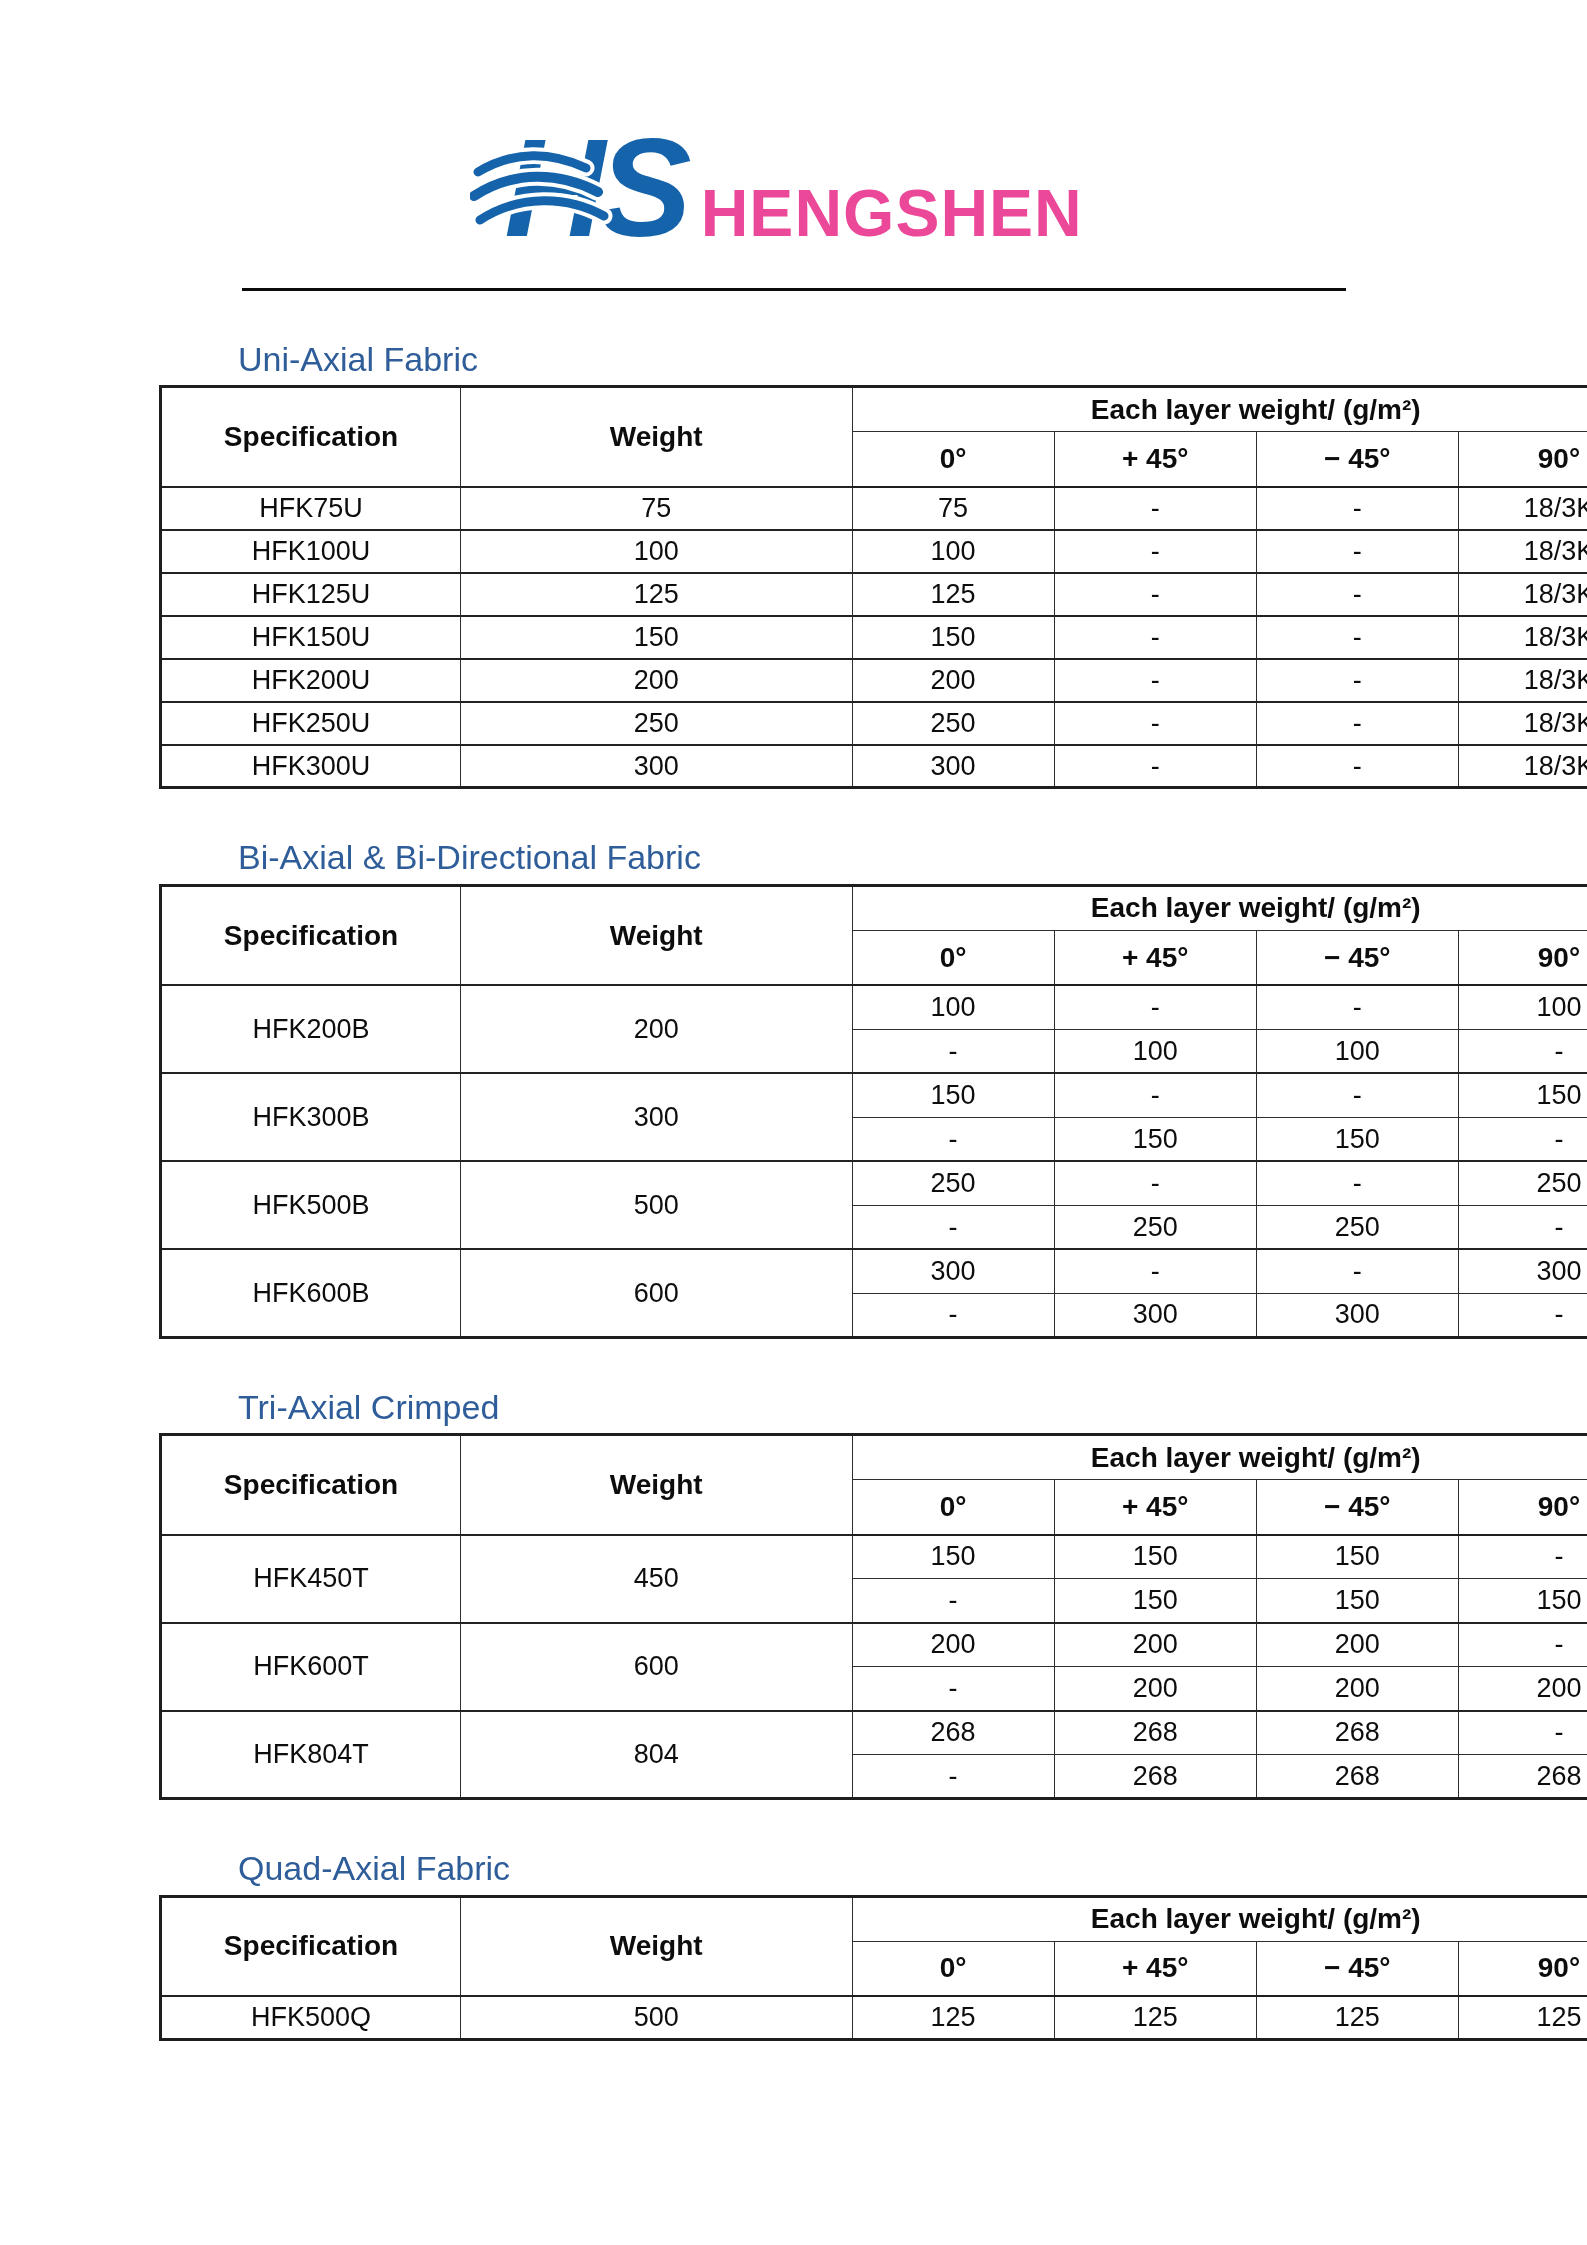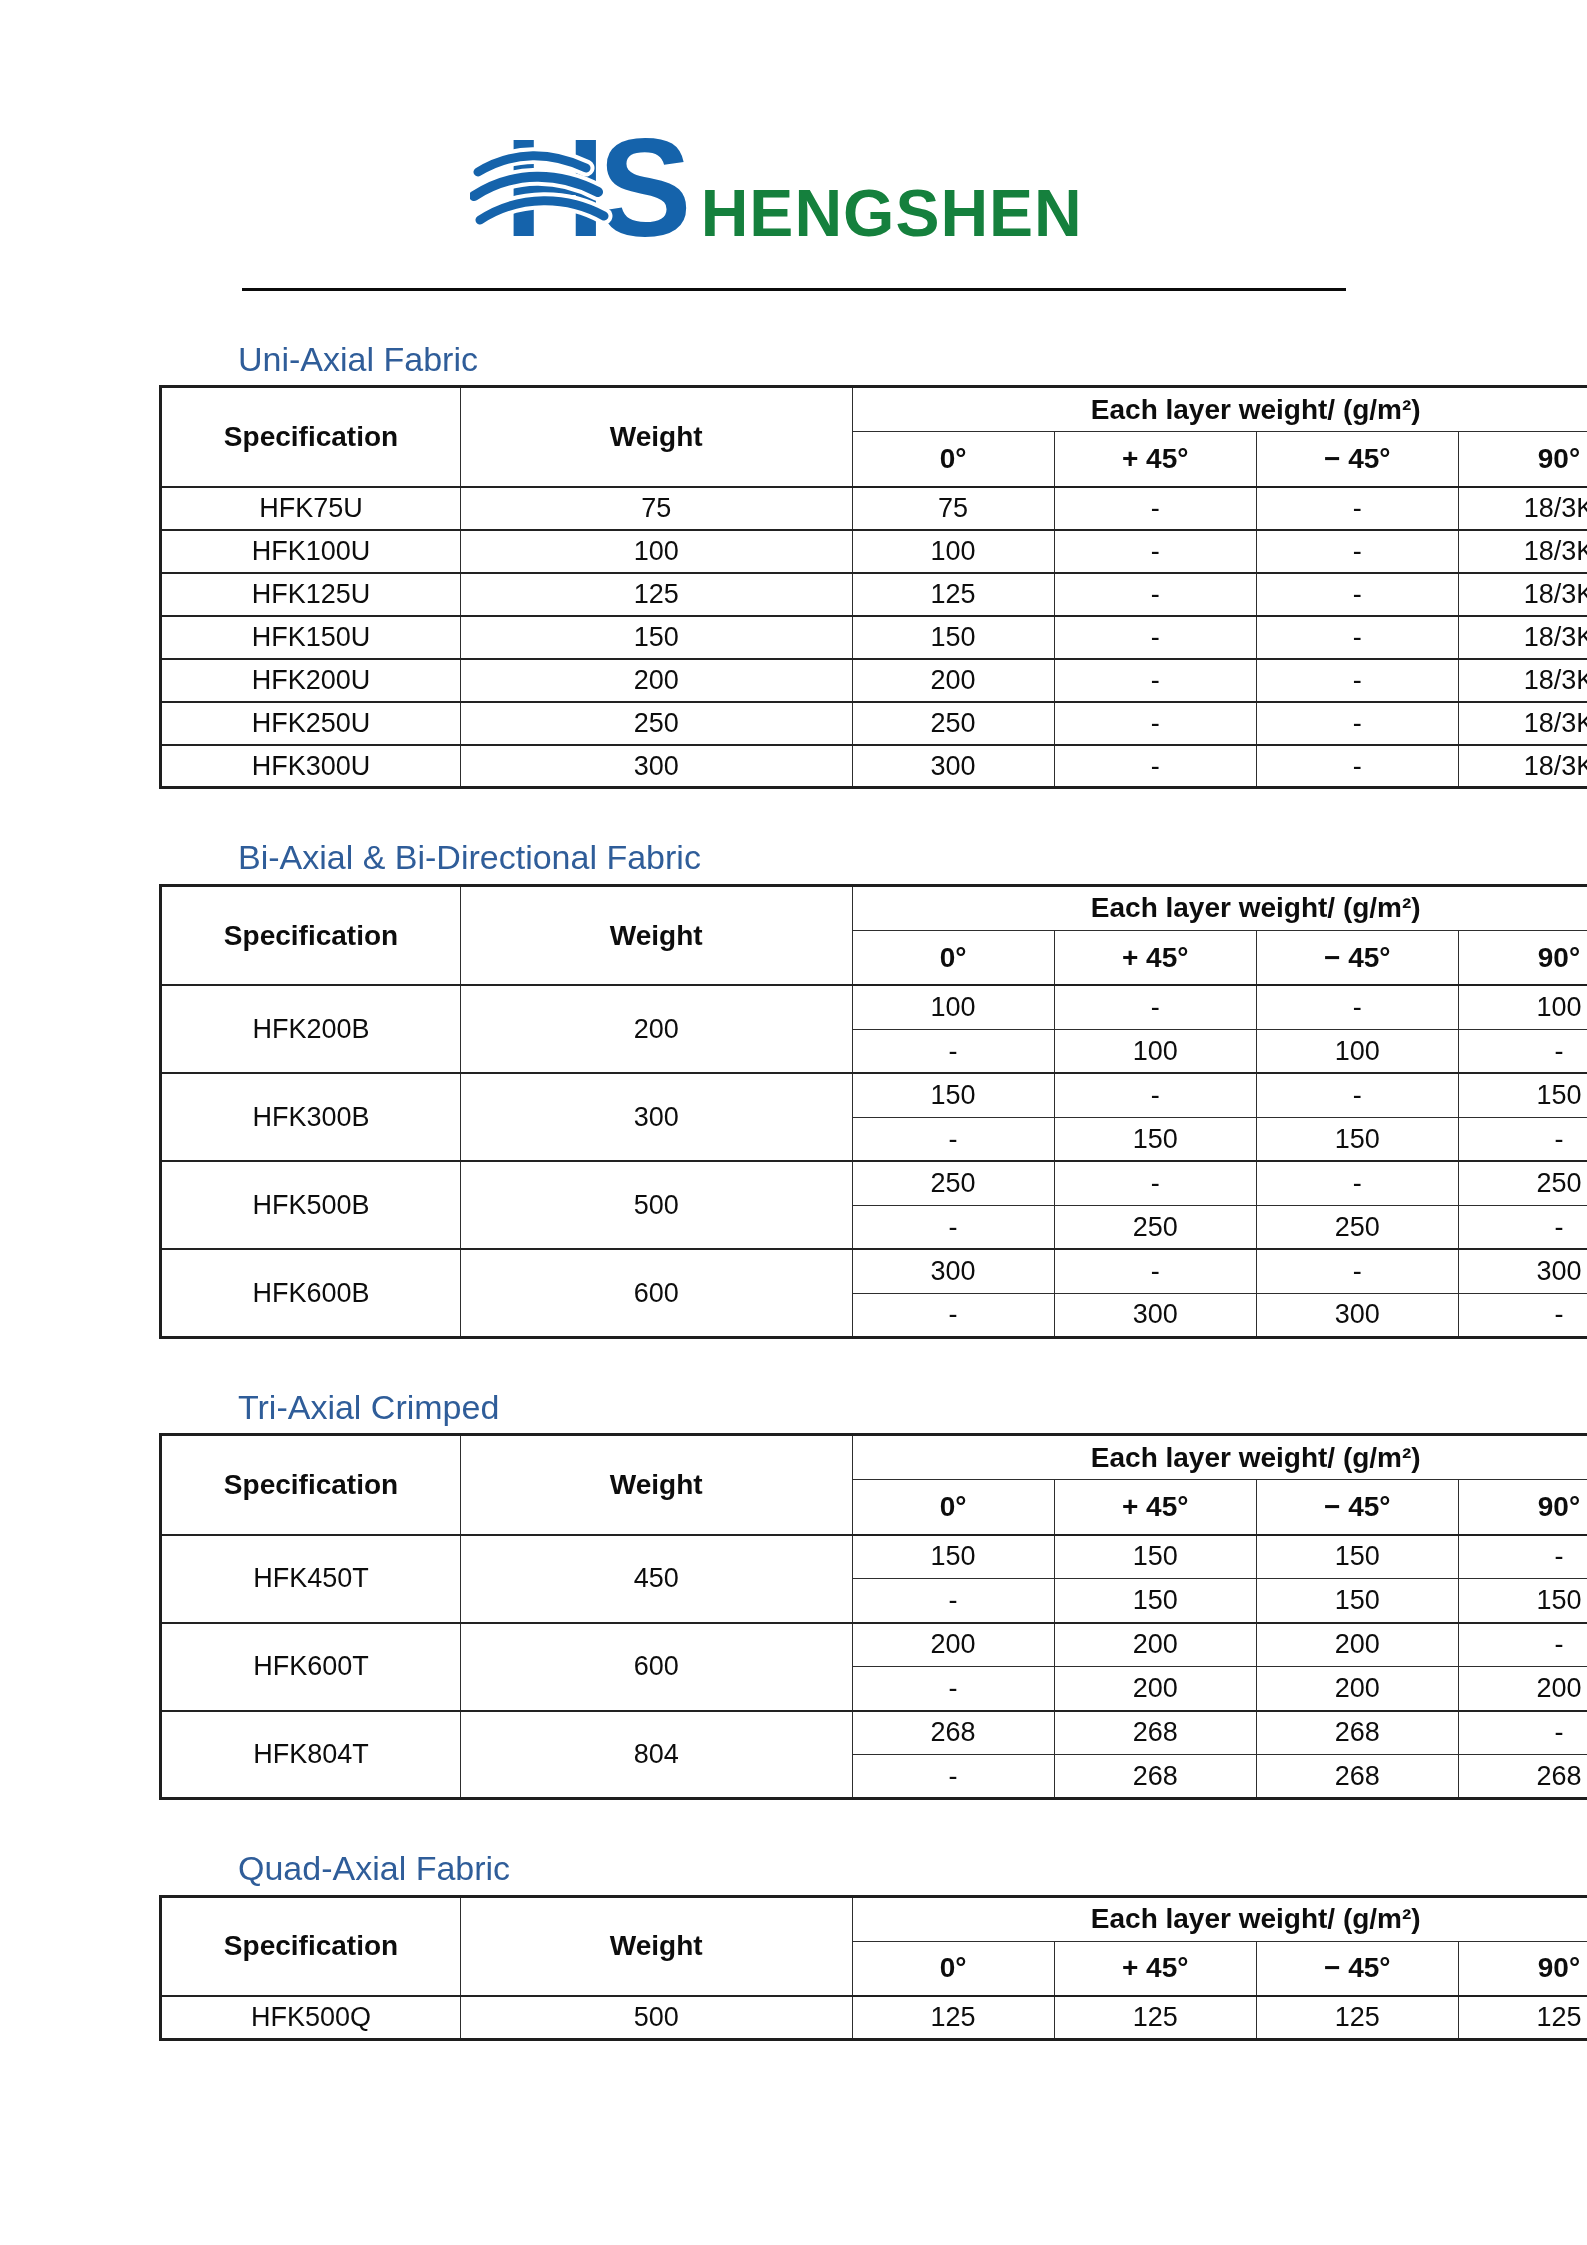--- a/index.html
+++ b/index.html
@@ -10,21 +10,21 @@
   }
   .page{position:relative;width:1587px;height:2245px;overflow:hidden;background:#fff;}
 
   
   .logo-row{
     display:flex;justify-content:center;align-items:baseline;
     gap:16px;padding-top:118px;
   }
   .logo-mark{position:relative;display:inline-block;}
   .logo-hs{
-    font-size:140px;line-height:1;font-weight:bold;
+    font-size:140px;line-height:1;font-weight:bold;font-style:italic;
     letter-spacing:-7px;display:inline-block;
   }
   .logo-wave{position:absolute;left:-34px;top:26px;pointer-events:none;}
   .logo-brand{
     font-size:66px;line-height:1;font-weight:bold;
     letter-spacing:1px;display:inline-block;
   }
   .logo-rule{
     width:1104px;margin:30px auto 0;height:0;
     border-top:3px solid #0b0b0b;
@@ -56,21 +56,21 @@
   table.spec-table th{font-weight:bold;font-size:28px;}
   table.spec-table td{font-size:27px;}
   tr.hdr-group-row{height:45px;}
   tr.hdr-angle-row{height:55px;}
   tr.hdr-angle-row th{border-bottom:2.6px solid #1e1e1e;}
   tbody tr.single{height:43px;margin-top:20px;}
   tbody tr.sub-row{height:44px;}
   tbody tr.single > td{border-top:2.4px solid #222;border-bottom:2.4px solid #222;}
   tbody tr.group-start > td{border-top:2.6px solid #222;}
 </style>
-<style>.logo-hs{color:#1563ab;}.wave-blue{stroke:#1563ab;}.logo-brand{color:#15803d;}h1.page-title,h2.section-heading{color:#2f5d99;}</style></head>
+<style>.logo-hs{color:#1563ab;}.wave-blue{stroke:#1563ab;}.logo-brand{color:#ec4899;}h1.page-title,h2.section-heading{color:#2f5d99;}</style></head>
 <body>
 
 <div class="page">
 
   <header class="logo-row">
     <span class="logo-mark">
       <span class="logo-hs">HS</span>
       <svg class="logo-wave" width="156" height="92" viewBox="0 0 156 92" aria-hidden="true">
         <g fill="none" stroke-linecap="round">
           <path d="M8,28 C44,6 82,8 116,24" stroke="#ffffff" stroke-width="17"></path>

